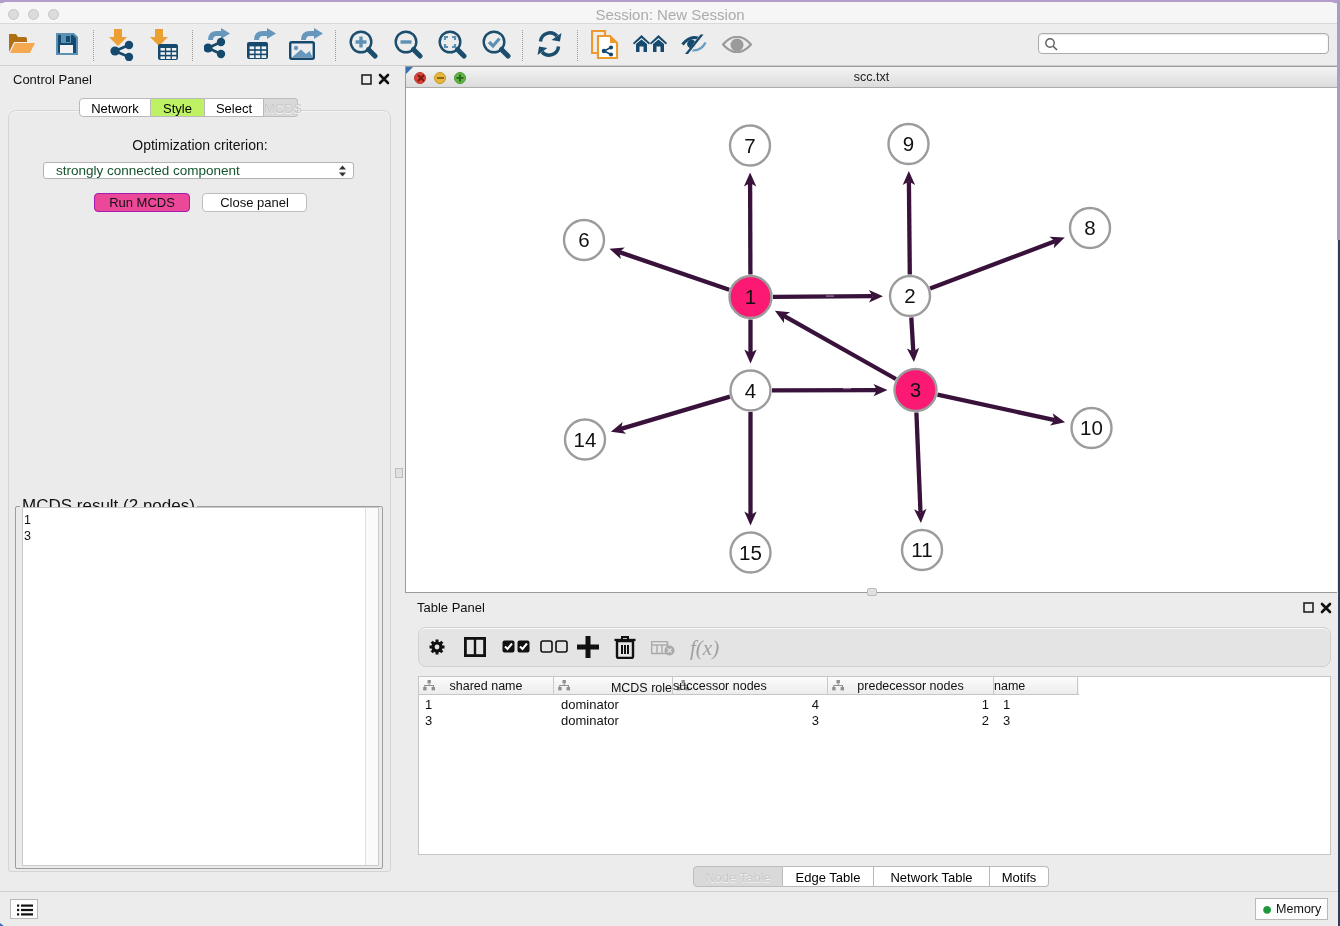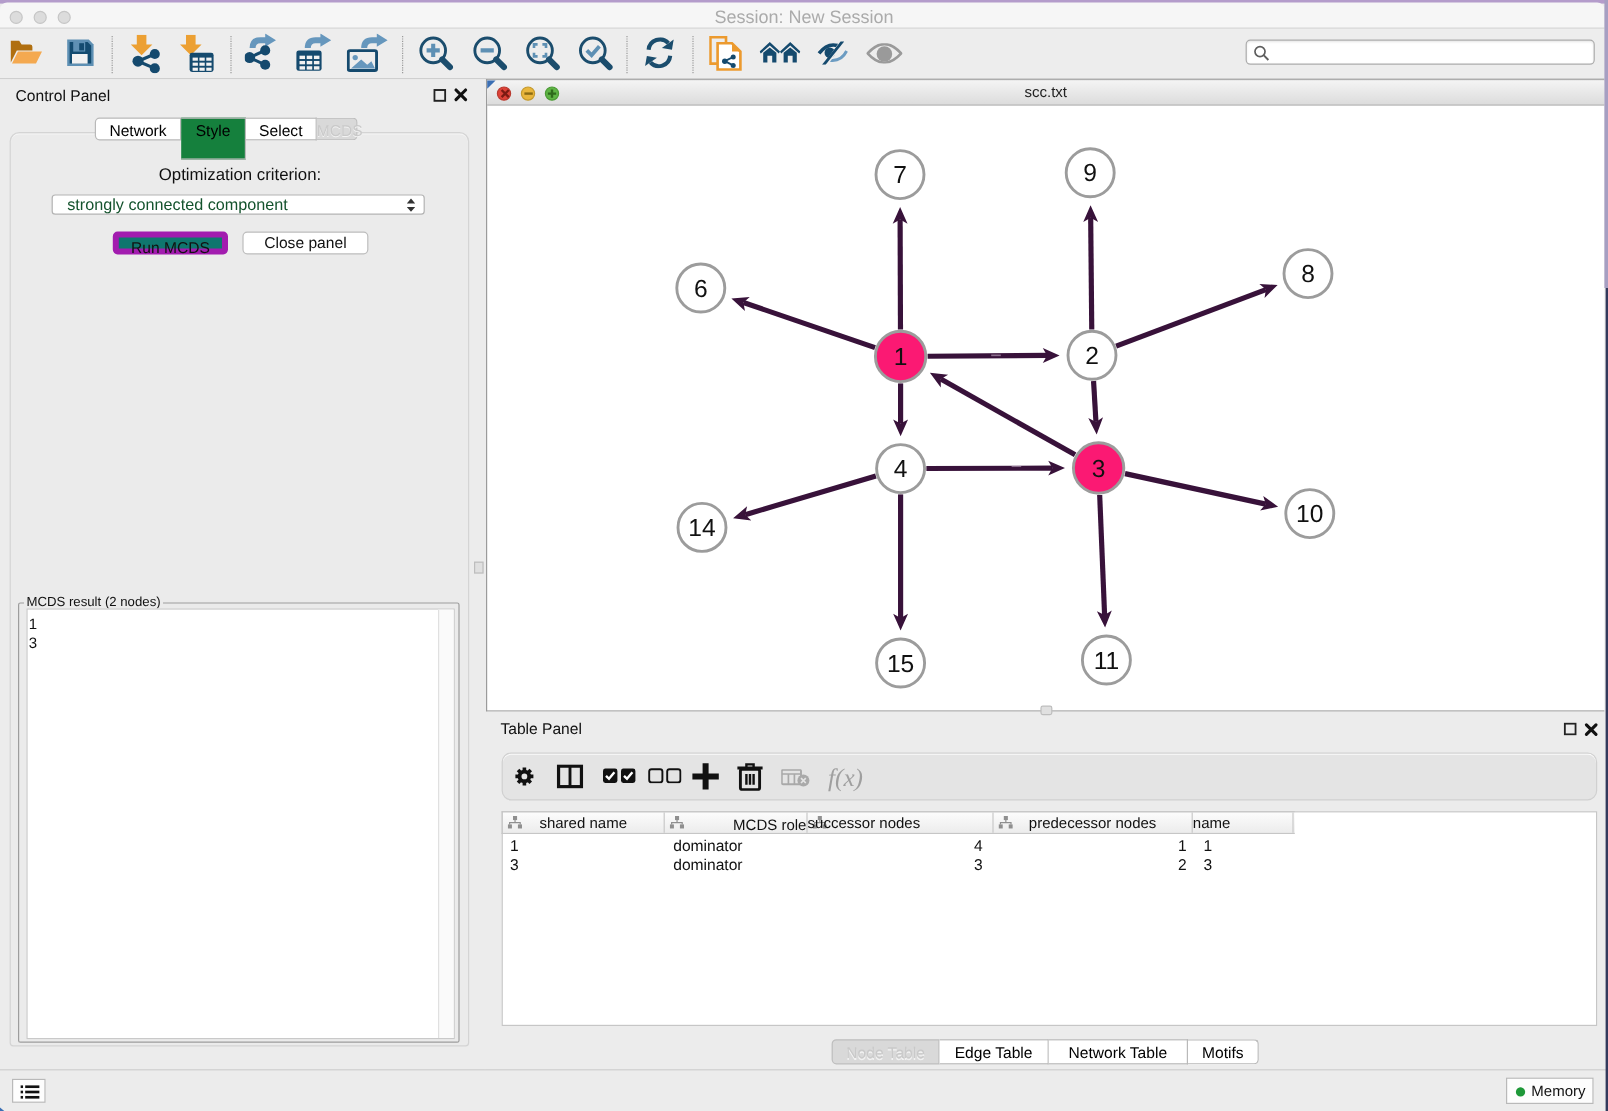--- a/index.html
+++ b/index.html
@@ -165,35 +165,35 @@
       <rect x="1" y="1" width="9" height="9" fill="none" stroke="#222" stroke-width="1.6"></rect>
     </svg>
  <svg class="abs" style="left:378px;top:7px" width="12" height="12" viewBox="0 0 12 12">
       <path d="M2 2 L10 10 M10 2 L2 10" stroke="#111" stroke-width="2.6" stroke-linecap="round"></path>
     </svg>
 
  <div class="abs" style="left:8px;top:44px;width:383px;height:762px;background:#ebebeb;border:1px solid #d4d4d4;border-radius:8px 8px 3px 3px;box-shadow:inset 0 1px 0 #f5f5f5"></div>
 
  <div class="abs" style="left:79px;top:32px;width:243px;height:19px;font-size:13px;color:#000;text-align:center">
   <div class="abs" style="left:0;width:72px;height:19px;line-height:19px;background:#fff;border:1px solid #b9b9b9;border-radius:4px 0 0 4px">Network</div>
-  <div class="abs" style="left:72px;width:54px;height:35px;line-height:19px;background:#15803d;border:1px solid #b9b9b9;border-left:none">Style</div>
+  <div class="abs" style="left:72px;width:54px;height:19px;line-height:19px;background:#bef264;border:1px solid #b9b9b9;border-left:none">Style</div>
   <div class="abs" style="left:126px;width:59px;height:19px;line-height:19px;background:#fff;border:1px solid #b9b9b9;border-left:none">Select</div>
   <div class="abs" style="left:185px;width:34px;height:19px;line-height:19px;background:#d9d9d9;border:1px solid #bdbdbd;border-left:none;border-radius:0 4px 4px 0;color:#c9c9c9;text-shadow:0 1px 0 #f3f3f3">MCDS</div>
  </div>
  <div class="abs" style="left:0;top:71px;width:404px;text-align:center;font-size:14px;color:#111"><span style="margin-left:-4px">Optimization criterion:</span></div>
  <div class="abs" style="left:43px;top:96px;width:311px;height:17px;background:#fff;border:1px solid #b3b3b3;border-radius:3px;font-size:13.5px;color:#14532d;line-height:15px;padding-left:12px">strongly connected component
    <svg class="abs" style="right:6px;top:2px" width="9" height="12" viewBox="0 0 9 12">
         <path d="M1 4.5 L4.5 0.5 L8 4.5 Z M1 7.5 L4.5 11.5 L8 7.5 Z" fill="#333"></path>
       </svg>
  </div>
- <div class="abs" style="left:94px;top:127px;width:96px;height:19px;background:#0f766e;border:5px solid #a21caf;border-radius:4px;font-size:13px;text-align:center;line-height:17px;color:#111">Run MCDS</div>
+ <div class="abs" style="left:94px;top:127px;width:96px;height:19px;background:#ec4899;border:1px solid #a21caf;border-radius:4px;font-size:13px;text-align:center;line-height:17px;color:#111">Run MCDS</div>
  <div class="abs" style="left:202px;top:127px;width:105px;height:19px;background:#fff;border:1px solid #bdbdbd;border-radius:4px;font-size:13px;text-align:center;line-height:17px;color:#111">Close panel</div>
 
  <fieldset class="abs" style="left:15px;top:430px;width:368px;height:373px;border:1px solid #9d9d9d;border-radius:2px">
-  <legend style="font-size:11px;color:#111;margin-left:4px;padding:0 2px">MCDS result (2 nodes)</legend>
+  <legend style="font-size:17px;color:#111;margin-left:4px;padding:0 2px">MCDS result (2 nodes)</legend>
  </fieldset>
   <div class="abs" style="left:22px;top:441px;width:357px;height:359px;background:#fff;border:1px solid #c9c9c9"></div>
  <div class="abs" style="left:22px;top:441px;width:357px;height:359px;font-size:12.5px;color:#111;padding:5px 0 0 2px;line-height:16px">1<br>3</div>
  <div class="abs" style="left:365px;top:442px;width:13px;height:357px;background:#fafafa;border-left:1px solid #e0e0e0"></div>
 </div>
 
 <div class="abs" style="left:405px;top:66px;width:932px;height:527px;background:#fff;border:1px solid #9b9b9b;border-right:none">
  <div class="abs" style="left:0;top:0;width:931px;height:21px;background:linear-gradient(#f4f4f4,#dcdcdc);border-bottom:1px solid #ababab">
   <div class="trl" style="left:8px;top:4.5px;width:12px;height:12px;background:#dd4238;border:1px solid #b93a30"></div>
   <svg class="abs" style="left:10.5px;top:7px" width="8" height="8" viewBox="0 0 8 8">

